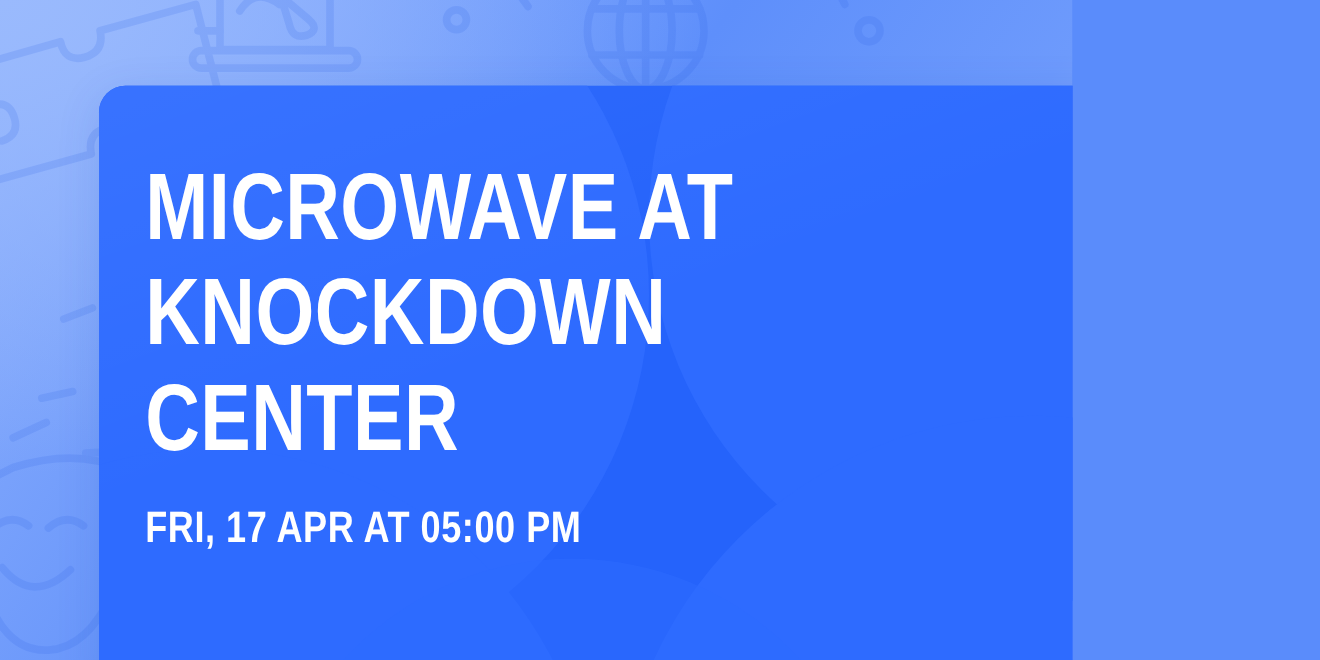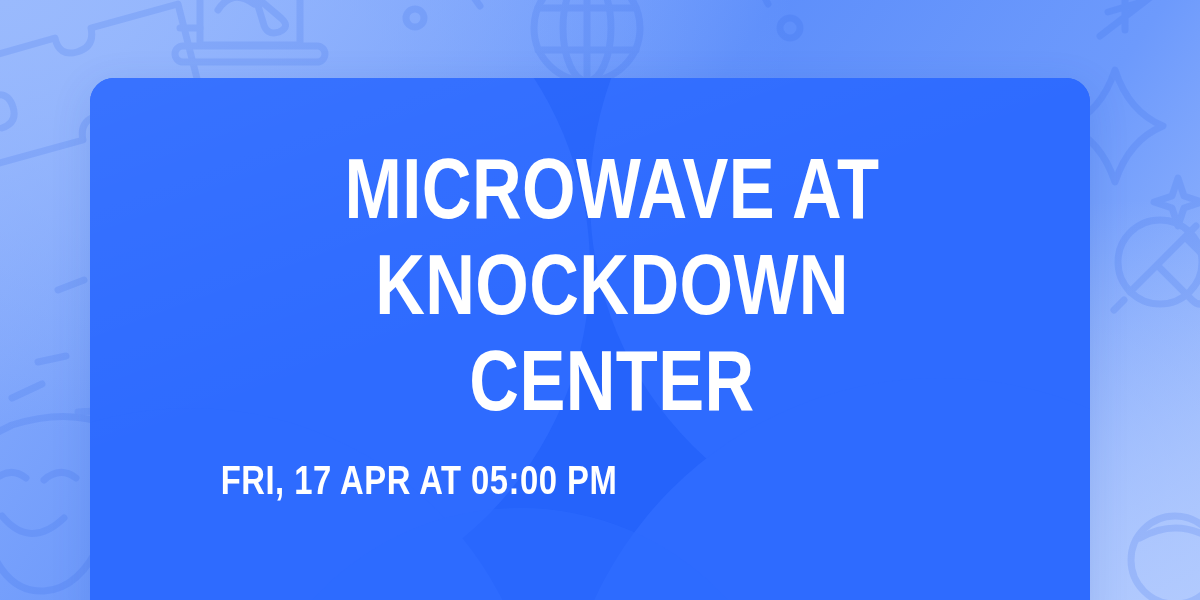--- a/index.html
+++ b/index.html
@@ -9,24 +9,23 @@
     height: 600px;
     overflow: hidden;
   }
   body {
     font-family: "Liberation Sans", sans-serif;
     background: #5A8CFB;
   }
 
   #stage {
     position: relative;
-    width: 1200px;
+    width: 975px;
     height: 600px;
     overflow: hidden;
-    text-align: center;
   }
 
   
   .bg-base {
     position: absolute;
     inset: 0;
     background:
       radial-gradient(120% 140% at 100% 110%, #B3CBFE 0%, rgba(179,203,254,0) 55%),
       radial-gradient(110% 120% at 0% 0%, #9ABAFD 0%, rgba(154,186,253,0) 60%),
       linear-gradient(125deg, #8FB1FC 0%, #5E8FFB 48%, #6D9AFC 72%, #A6C2FD 100%);

